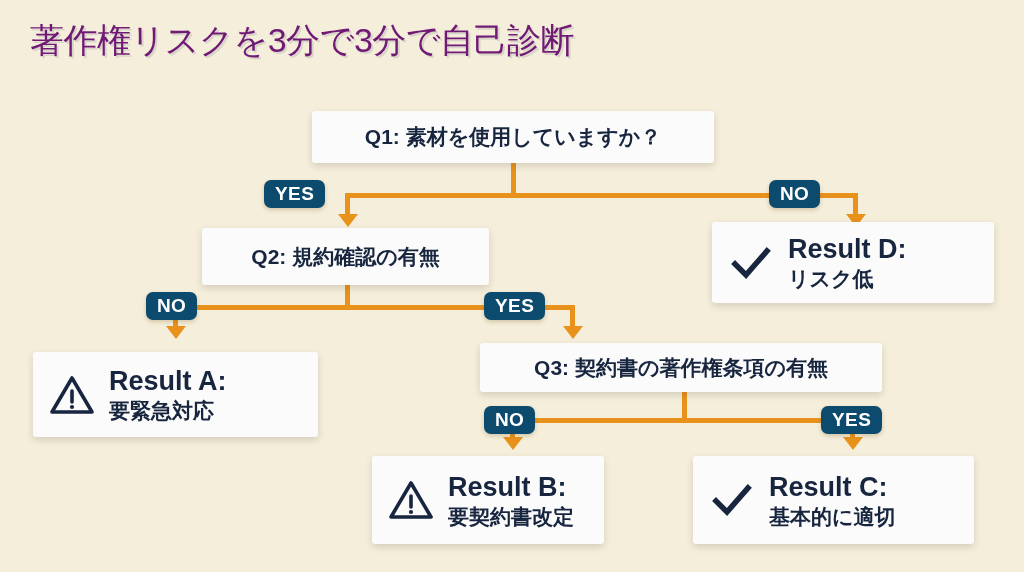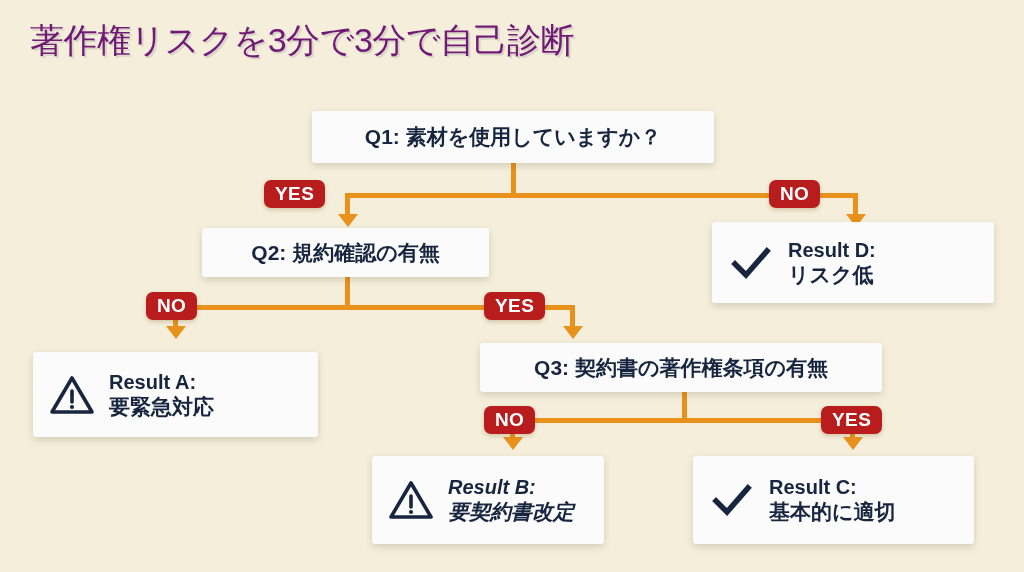--- a/index.html
+++ b/index.html
@@ -57,21 +57,21 @@
     font-weight: 700;
     color: #17253F;
     white-space: nowrap;
   }
   .r-text {
     display: flex;
     flex-direction: column;
     line-height: 1.22;
   }
   .r-title {
-    font-size: 20px;
+    font-size: 27px;
     font-weight: 700;
     color: #17253F;
     white-space: nowrap;
   }
   .r-sub {
     font-size: 21px;
     font-weight: 700;
     color: #17253F;
     white-space: nowrap;
   }
@@ -99,21 +99,21 @@
     width: 0;
     height: 0;
     border-left: 10px solid transparent;
     border-right: 10px solid transparent;
     border-top: 13px solid #E8921C;
   }
 
   
   .badge {
     position: absolute;
-    background: #b91c1c;
+    background: #0c4a6e;
     color: #FFFFFF;
     font-size: 19px;
     font-weight: 700;
     border-radius: 7px;
     padding: 4px 11px 5px;
     letter-spacing: 0.4px;
     line-height: 1;
     box-shadow: 0 2px 4px rgba(120,80,10,0.25);
     box-sizing: border-box;
   }
@@ -152,21 +152,21 @@
   <div class="badge" style="left:146px; top:292px;">NO</div>
   <div class="badge" style="left:484px; top:292px;">YES</div>
 
   <div class="badge" style="left:484px; top:406px;">NO</div>
   <div class="badge" style="left:821px; top:406px;">YES</div>
 
   <div class="node question" style="left:312px; top:111px; width:402px; height:52px;">
     <span class="q-text">Q1: 素材を使用していますか？</span>
   </div>
 
-  <div class="node question" style="left:202px; top:228px; width:287px; height:49px;">
+  <div class="node question" style="left:202px; top:228px; width:287px; height:57px;">
     <span class="q-text">Q2: 規約確認の有無</span>
   </div>
 
   <div class="node result" style="left:712px; top:222px; width:282px; height:81px;">
     <span class="r-icon">
       <svg width="46" height="46" viewBox="0 0 46 46">
         <polyline points="7,24 18,35 39,11" fill="none" stroke="#17253F" stroke-width="5.5" stroke-linecap="square" stroke-linejoin="miter"></polyline>
       </svg>
     </span>
     <span class="r-text">
@@ -186,21 +186,21 @@
     <span class="r-text">
       <span class="r-title">Result A:</span>
       <span class="r-sub">要緊急対応</span>
     </span>
   </div>
 
   <div class="node question" style="left:480px; top:343px; width:402px; height:49px;">
     <span class="q-text">Q3: 契約書の著作権条項の有無</span>
   </div>
 
-  <div class="node result" style="left:372px; top:456px; width:232px; height:88px;font-style:italic;">
+  <div class="node result" style="left:372px; top:456px; width:232px; height:88px;">
     <span class="r-icon">
       <svg width="46" height="46" viewBox="0 0 46 46">
         <path d="M23 6 L43 40 L3 40 Z" fill="none" stroke="#17253F" stroke-width="3.6" stroke-linejoin="round"></path>
         <line x1="23" y1="19" x2="23" y2="30" stroke="#17253F" stroke-width="3.6" stroke-linecap="round"></line>
         <circle cx="23" cy="35" r="2.1" fill="#17253F"></circle>
       </svg>
     </span>
     <span class="r-text">
       <span class="r-title">Result B:</span>
       <span class="r-sub">要契約書改定</span>

